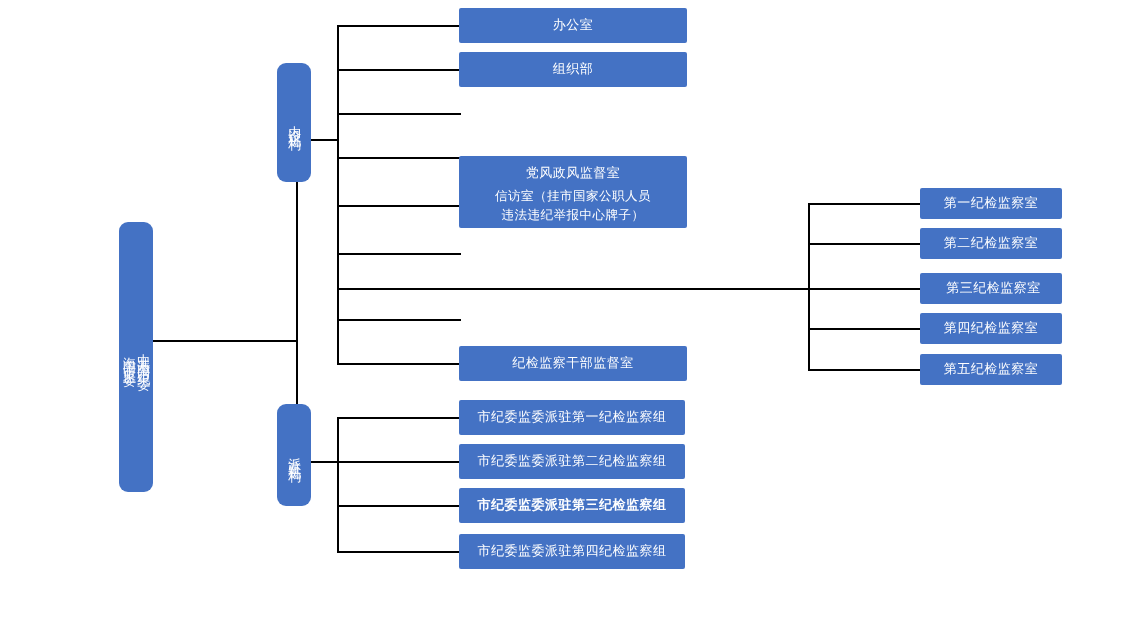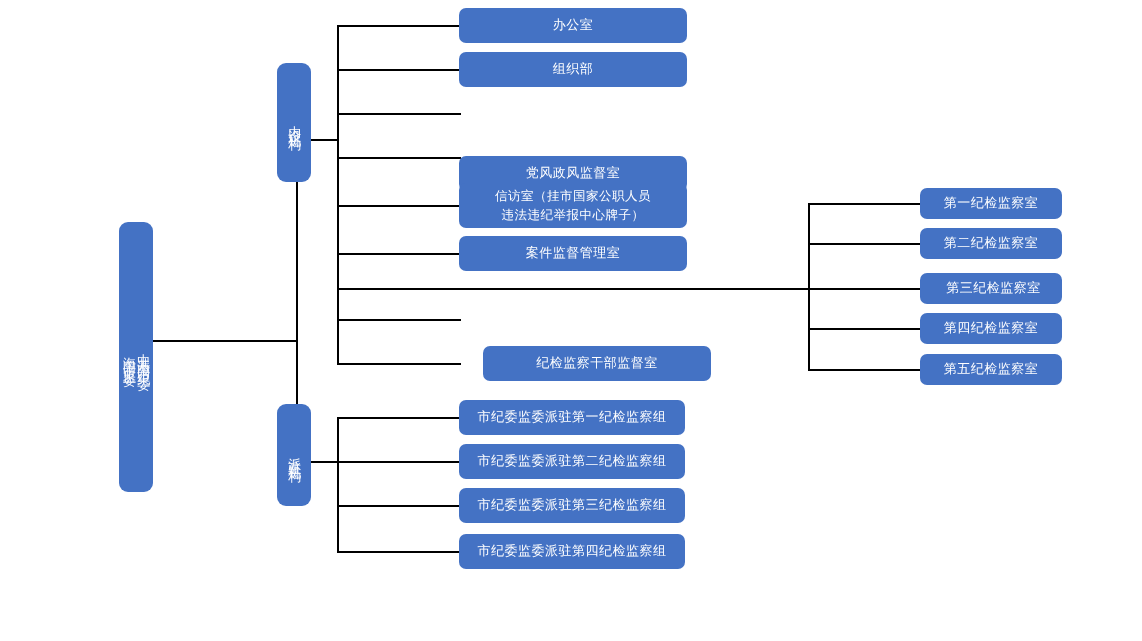--- a/index.html
+++ b/index.html
@@ -17,21 +17,21 @@
     height: 641px;
     background: #ffffff;
     overflow: hidden;
   }
   
   .node {
     position: absolute;
     box-sizing: border-box;
     background: #4472C4;
     color: #ffffff;
-    border-radius: 7px;
+    border-radius: 2px;
     display: flex;
     align-items: center;
     justify-content: center;
     text-align: center;
     font-size: 13px;
     line-height: 1.45;
     letter-spacing: 0.5px;
     padding: 2px 6px;
     white-space: pre-line;
   }
@@ -109,27 +109,26 @@
 
   <div class="node vertical branch" style="left:277px; top:63px; width:34px; height:119px;">内设机构</div>
 
   <div class="node vertical branch" style="left:277px; top:404px; width:34px; height:102px;">派驻机构</div>
 
   <div class="node" style="left:459px; top:8px; width:228px; height:35px;">办公室</div>
   <div class="node" style="left:459px; top:52px; width:228px; height:35px;">组织部</div>
   <div class="node" style="left:459px; top:140px; width:228px; height:35px;margin-top:16px;">党风政风监督室</div>
   <div class="node two-line" style="left:459px; top:183px; width:228px; height:45px;">信访室（挂市国家公职人员
 违法违纪举报中心牌子）</div>
-  <div class="node" style="left:459px; top:236px; width:228px; height:35px;">案件监督管理室</div>
-  <div class="node" style="left:459px; top:346px; width:228px; height:35px;margin-left:24px;">纪检监察干部监督室</div>
+  <div class="node" style="left:459px; top:346px; width:228px; height:35px;">纪检监察干部监督室</div>
 
   <div class="node" style="left:920px; top:188px; width:142px; height:31px;">第一纪检监察室</div>
   <div class="node" style="left:920px; top:228px; width:142px; height:31px;">第二纪检监察室</div>
   <div class="node" style="left:920px; top:273px; width:142px; height:31px;padding-left:11px;">第三纪检监察室</div>
   <div class="node" style="left:920px; top:313px; width:142px; height:31px;">第四纪检监察室</div>
   <div class="node" style="left:920px; top:354px; width:142px; height:31px;">第五纪检监察室</div>
 
   <div class="node" style="left:459px; top:400px; width:226px; height:35px;">市纪委监委派驻第一纪检监察组</div>
   <div class="node" style="left:459px; top:444px; width:226px; height:35px;">市纪委监委派驻第二纪检监察组</div>
-  <div class="node" style="left:459px; top:488px; width:226px; height:35px;">市纪委监委派驻第三纪检监察组</div>
+  <div class="node" style="left:459px; top:488px; width:226px; height:35px;font-weight:bold;">市纪委监委派驻第三纪检监察组</div>
   <div class="node" style="left:459px; top:534px; width:226px; height:35px;">市纪委监委派驻第四纪检监察组</div>
 
 </div>
 
 </body></html>

